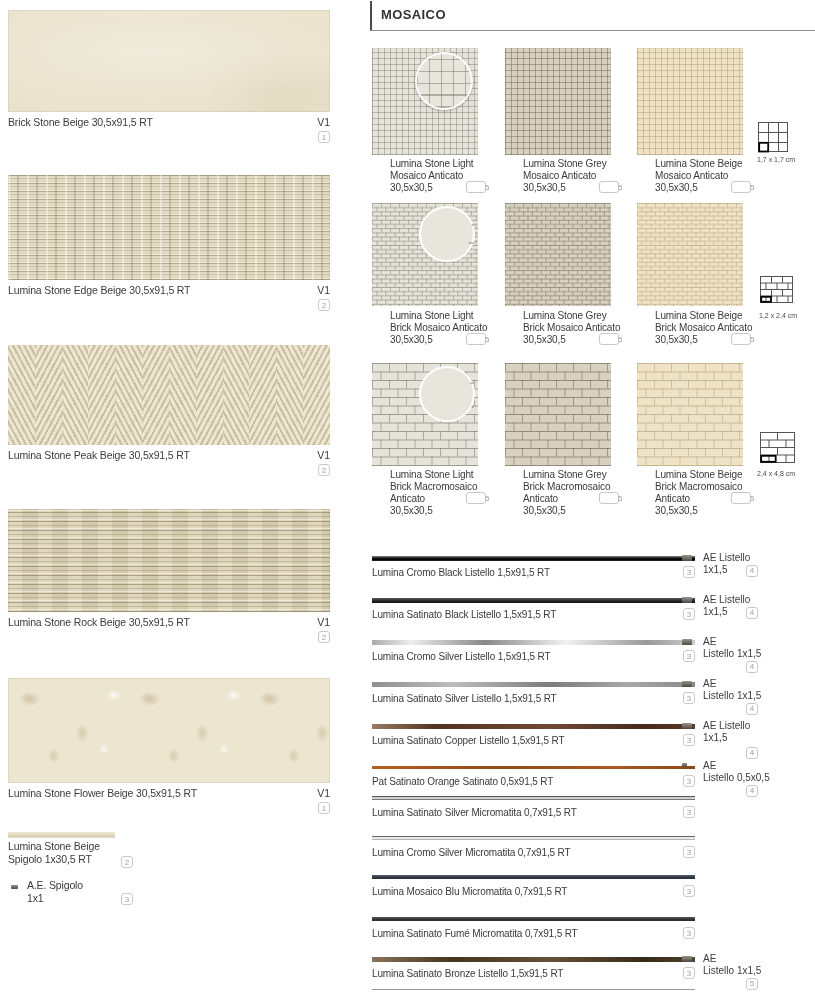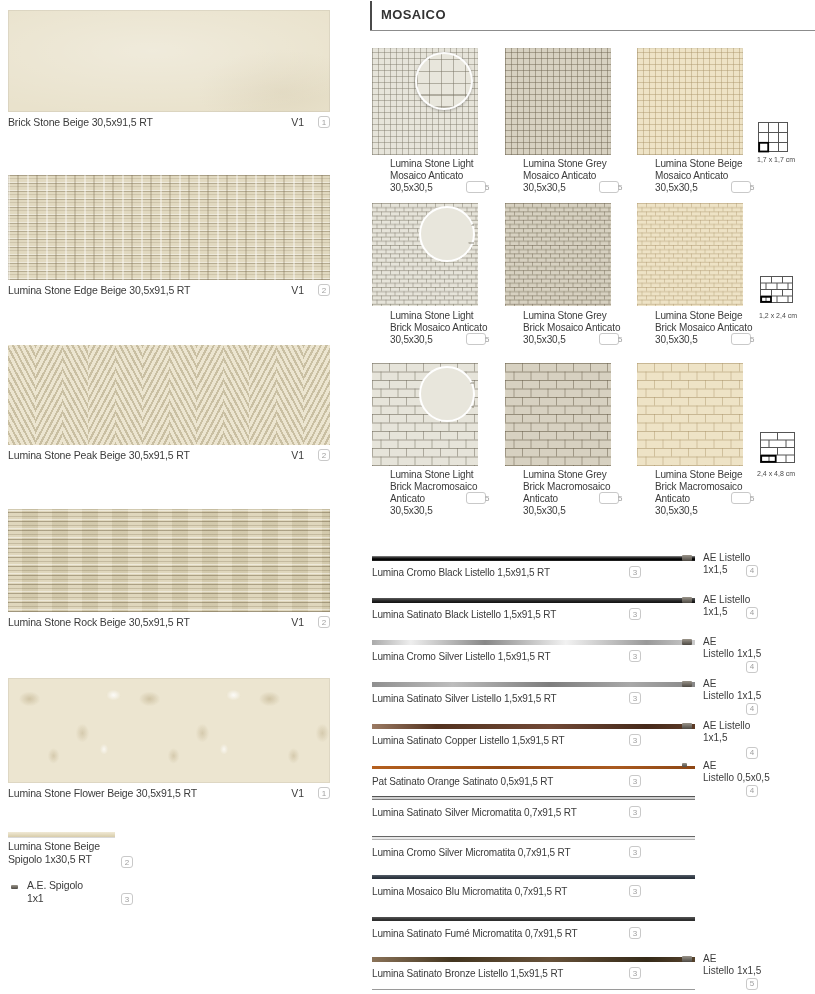--- a/index.html
+++ b/index.html
@@ -34,21 +34,21 @@
       radial-gradient(12px 9px at 88% 18%, rgba(255,255,255,.85), rgba(0,0,0,0) 60%),
       radial-gradient(9px 12px at 38% 82%, rgba(186,170,132,.45), rgba(0,0,0,0) 66%),
       radial-gradient(7px 9px at 80% 75%, rgba(255,255,255,.7), rgba(0,0,0,0) 60%);
     background-size:120px 95px;}
   .peak{display:flex;overflow:hidden;}
   .peak i{flex:1;}
   .peak i:nth-child(odd){background:repeating-linear-gradient(62deg,#c9bfa2 0 2px,#ece5d0 2px 5px);}
   .peak i:nth-child(even){background:repeating-linear-gradient(118deg,#c9bfa2 0 2px,#ece5d0 2px 5px);}
 
   .meta{position:absolute;left:8px;width:322px;display:flex;justify-content:space-between;align-items:flex-start;}
-  .meta-right{display:flex;flex-direction:row;align-items:flex-end;gap:14px;}
+  .meta-right{display:flex;flex-direction:column;align-items:flex-end;gap:3px;}
 
   
   .spig-strip{position:absolute;left:8px;top:832px;width:107px;height:5px;
               background:linear-gradient(180deg,#f0e9d6,#d8cdaa);box-shadow:0 1px 0 rgba(0,0,0,.15);}
   .chip{display:inline-block;width:10px;height:6px;border-radius:1px;
         background:linear-gradient(180deg,#9a948a,#4e4a44);}
   .chip-sm{width:7px;height:4px;}
   .chip-xs{width:5px;height:4px;}
 
   
@@ -83,21 +83,21 @@
   .s-sat-black{background:linear-gradient(180deg,#5a5a5a,#222 60%,#111);}
   .s-cromo-silver{background:linear-gradient(90deg,#aaa 0,#eee 12%,#888 35%,#f2f2f2 60%,#999 85%,#ccc 100%);}
   .s-sat-silver{background:linear-gradient(90deg,#8f8f8f,#bdbdbd 25%,#7d7d7d 55%,#a8a8a8 80%,#888);}
   .s-copper{background:linear-gradient(90deg,#9b7a63 0,#53321f 20%,#714936 55%,#46291a 85%,#5d3b27);}
   .s-orange{height:3px;background:linear-gradient(90deg,#b5601f,#934a15 40%,#aa5a20 75%,#8d4614);}
   .s-sat-silver-mic{height:4px;background:linear-gradient(180deg,#555 0 30%,#cfcfcf 30% 65%,#7a7a7a 65% 100%);}
   .s-cromo-silver-mic{height:4px;background:linear-gradient(180deg,#666 0 30%,#e8e8e8 30% 70%,#909090);}
   .s-blu-mic{height:4px;background:linear-gradient(180deg,#555e69,#2b333d 70%);}
   .s-fume-mic{height:4px;background:linear-gradient(180deg,#555,#2e2e2e 70%);}
   .s-bronze{background:linear-gradient(90deg,#8a7258 0,#43351f 25%,#675139 55%,#352a18 85%,#55422c);}
-  .litem{position:absolute;left:372px;width:269px;display:flex;justify-content:space-between;align-items:flex-start;}
+  .litem{position:absolute;left:372px;width:323px;display:flex;justify-content:space-between;align-items:flex-start;}
   .litem .lbl{font-size:10px;}
 
   .ae{position:absolute;left:682px;width:95px;font-size:10px;line-height:12px;color:#3b3b3b;}
   .ae .chip{position:absolute;left:0;top:3px;}
   .ae-text{margin-left:21px;}
   .ae-text span{display:block;}
   .ae .badge{position:absolute;}
 
   .bottom-rule{position:absolute;left:372px;top:989px;width:323px;height:1px;background:#9a9a9a;}
 </style>

